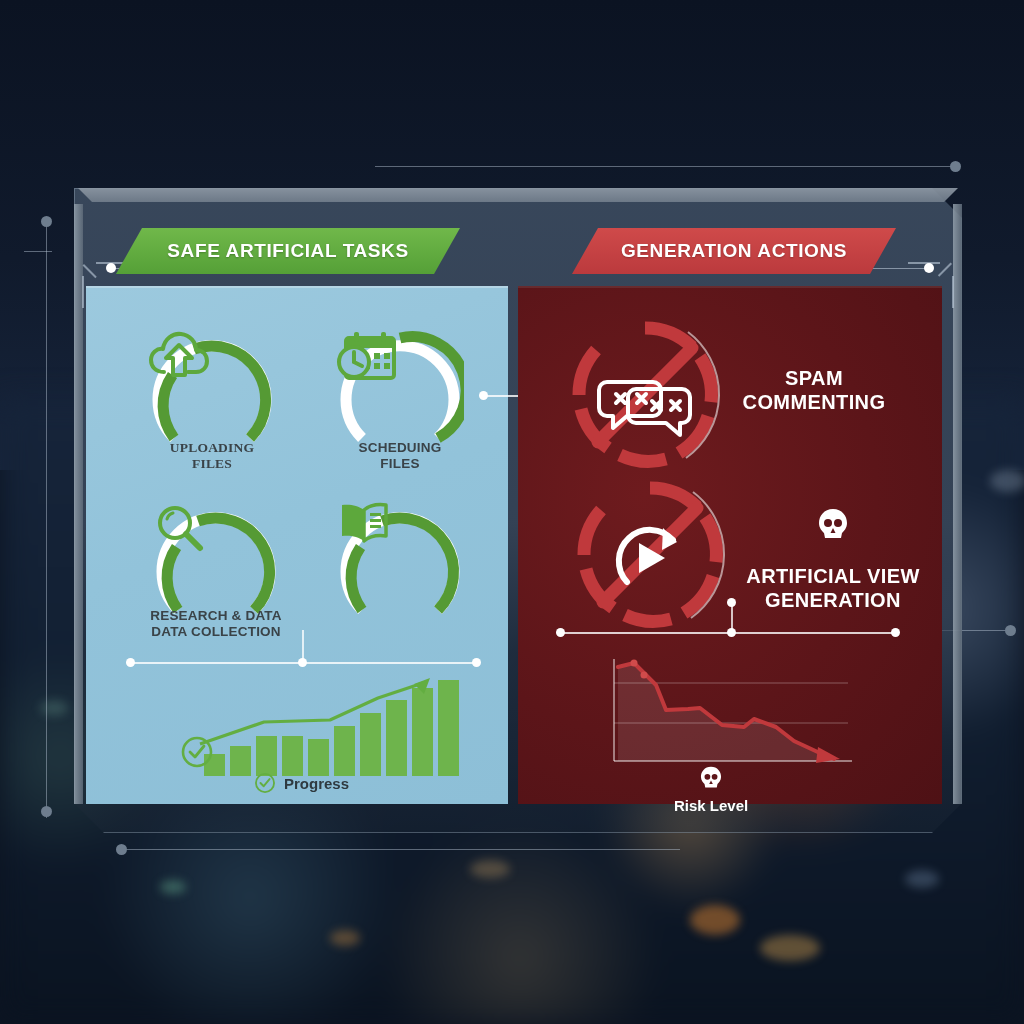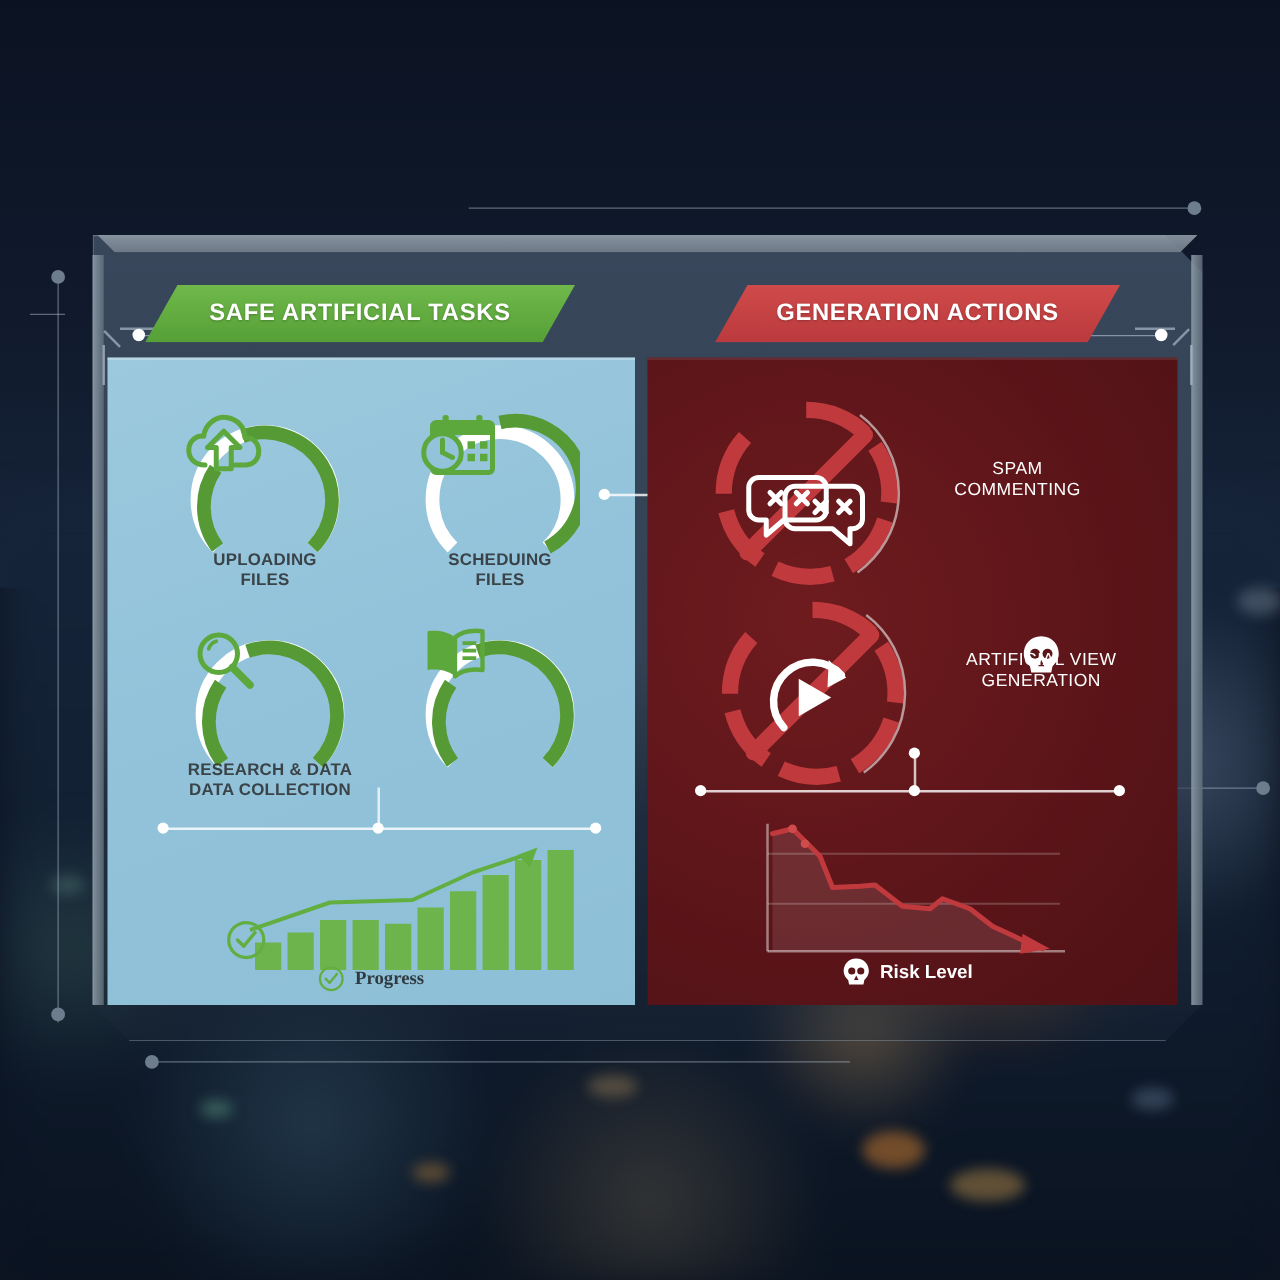--- a/index.html
+++ b/index.html
@@ -112,21 +112,21 @@
   .gauge-label {
     position:absolute; width:200px; text-align:center;
     font-size:13.5px; font-weight:bold; color:#3a4348; line-height:1.18;
     letter-spacing:.2px;
   }
 
   
   .proh { position:absolute; width:170px; height:170px; }
   .risk-label {
     position:absolute; width:200px; text-align:center; color:#fff;
-    font-size:14px; font-weight:normal; line-height:1.2; letter-spacing:.4px;
+    font-size:20px; font-weight:bold; line-height:1.2; letter-spacing:.4px;
   }
 
   
   .conn-h { position:absolute; height:2px; background:rgba(255,255,255,.80); }
   .conn-v { position:absolute; width:2px; background:rgba(255,255,255,.75); }
   .conn-dot { position:absolute; width:9px; height:9px; border-radius:50%; background:#fff; }
 
   
   .chart-caption {
     position:absolute; display:flex; align-items:center; gap:8px;
@@ -210,21 +210,21 @@
     <path d="M 26 110 A 54 54 0 0 1 24.5 47 L 24.5 47" fill="none" stroke="#559a34" stroke-width="11"></path>
     <path d="M 46 21 A 54 54 0 0 1 102 110" fill="none" stroke="#559a34" stroke-width="11" stroke-linecap="butt"></path>
   </svg>
   <div class="glyph">
     <svg width="62" height="52" viewBox="0 0 62 52">
       <path d="M16 44 C7 44 3 38 3 32 C3 25 9 20 15 21 C16 11 25 5 33 6 C42 7 48 14 48 22 C55 22 59 27 59 33 C59 39 55 44 48 44 L40 44" fill="none" stroke="#5da83c" stroke-width="4" stroke-linecap="round" stroke-linejoin="round"></path>
       <path d="M31 17 L44 30 L37 30 L37 47 L25 47 L25 30 L18 30 Z" fill="none" stroke="#5da83c" stroke-width="4" stroke-linejoin="round"></path>
     </svg>
   </div>
 </div>
-<div class="gauge-label" style="left:112px;top:440px;white-space:pre-line;">UPLOADING
+<div class="gauge-label" style="left:112px;top:440px;white-space:pre-line;font-family:Liberation Serif, serif;">UPLOADING
 FILES</div>
 
 <div class="gauge" style="left:336px;top:328px;">
   <svg width="128" height="128" viewBox="0 0 128 128">
     <path d="M 26 110 A 54 54 0 1 1 102 110" fill="none" stroke="#ffffff" stroke-width="11" stroke-linecap="butt"></path>
     <path d="M 64 10 A 54 54 0 0 1 102 110" fill="none" stroke="#559a34" stroke-width="11" stroke-linecap="butt"></path>
   </svg>
   <div class="glyph">
     <svg width="64" height="54" viewBox="0 0 64 54">
       <rect x="10" y="10" width="48" height="40" rx="3" fill="none" stroke="#5da83c" stroke-width="4"></rect>
@@ -302,21 +302,21 @@
     <rect x="260" y="12" width="21" height="96" fill="#6eb44c"></rect>
   </g>
   <path d="M22 76 L86 54 L152 52 L200 30 L248 14" fill="none" stroke="#63ae41" stroke-width="3.2" stroke-linejoin="round"></path>
   <path d="M236 16 L252 10 L246 26 Z" fill="#63ae41"></path>
 </svg>
 <svg width="34" height="34" viewBox="0 0 34 34" style="position:absolute;left:180px;top:735px;">
   <circle cx="17" cy="17" r="14" fill="none" stroke="#63ae41" stroke-width="2.6"></circle>
   <path d="M10 17 L15 22 L24 11" fill="none" stroke="#63ae41" stroke-width="2.8" stroke-linecap="round" stroke-linejoin="round"></path>
 </svg>
 
-<div class="chart-caption cap-green" style="left:254px;top:772px;font-family:Liberation Serif, serif;">
+<div class="chart-caption cap-green" style="left:254px;top:772px;">
   <svg width="22" height="22" viewBox="0 0 34 34">
     <circle cx="17" cy="17" r="14" fill="none" stroke="#63ae41" stroke-width="2.8"></circle>
     <path d="M10 17 L15 22 L24 11" fill="none" stroke="#63ae41" stroke-width="3" stroke-linecap="round" stroke-linejoin="round"></path>
   </svg>
   <span>Progress</span>
 </div>
 
 <div class="panel-risk"></div>
 
 <div class="proh" style="left:560px;top:310px;">
@@ -362,21 +362,21 @@
     <path d="M98 58 L112 72 L97 80 Z" fill="#ffffff"></path>
     <path d="M74 73 L100 88 L74 103 Z" fill="#ffffff"></path>
   </svg>
 </div>
 <svg width="30" height="32" viewBox="0 0 30 32" style="position:absolute;left:818px;top:508px;">
   <path d="M15 1 C6 1 1 8 1 15 C1 20 4 23 6 25 L7 30 L23 30 L24 25 C26 23 29 20 29 15 C29 8 24 1 15 1 Z" fill="#fff"></path>
   <circle cx="10" cy="15" r="4" fill="#5c1519"></circle>
   <circle cx="20" cy="15" r="4" fill="#5c1519"></circle>
   <path d="M15 20 l-2.5 5 h5 z" fill="#5c1519"></path>
 </svg>
-<div class="risk-label" style="left:733px;top:519px;white-space:pre-line;">ARTIFICIAL VIEW
+<div class="risk-label" style="left:733px;top:564px;white-space:pre-line;">ARTIFICIAL VIEW
 GENERATION</div>
 
 <div class="conn-h" style="left:560px;top:632px;width:336px;"></div>
 <div class="conn-dot" style="left:556px;top:628px;"></div>
 <div class="conn-dot" style="left:727px;top:628px;"></div>
 <div class="conn-dot" style="left:891px;top:628px;"></div>
 <div class="conn-v" style="left:731px;top:602px;height:30px;"></div>
 <div class="conn-dot" style="left:727px;top:598px;"></div>
 
 <svg width="246" height="120" viewBox="0 0 246 120" style="position:absolute;left:610px;top:655px;">
@@ -384,21 +384,21 @@
   <line x1="4" y1="106" x2="242" y2="106" stroke="rgba(255,255,255,.45)" stroke-width="2"></line>
   <line x1="4" y1="28" x2="238" y2="28" stroke="rgba(255,255,255,.20)" stroke-width="1.5"></line>
   <line x1="4" y1="68" x2="238" y2="68" stroke="rgba(255,255,255,.20)" stroke-width="1.5"></line>
   <path d="M8 12 L24 8 L46 30 L56 55 L78 54 L90 53 L112 70 L134 72 L144 64 L166 72 L184 86 L212 99 L224 104 L224 106 L8 106 Z" fill="rgba(255,255,255,.10)"></path>
   <path d="M8 12 L24 8 L46 30 L56 55 L78 54 L90 53 L112 70 L134 72 L144 64 L166 72 L184 86 L212 99 L224 104" fill="none" stroke="#c0393c" stroke-width="4" stroke-linejoin="round" stroke-linecap="round"></path>
   <circle cx="24" cy="8" r="3.5" fill="#d04b4b"></circle>
   <circle cx="34" cy="20" r="3.5" fill="#d04b4b"></circle>
   <path d="M208 92 L230 104 L206 108 Z" fill="#c0393c"></path>
 </svg>
 
-<div class="chart-caption cap-white" style="left:674px;top:766px;">
+<div class="chart-caption cap-white" style="left:674px;top:766px;flex-direction:column;">
   <svg width="22" height="23" viewBox="0 0 30 32">
     <path d="M15 1 C6 1 1 8 1 15 C1 20 4 23 6 25 L7 30 L23 30 L24 25 C26 23 29 20 29 15 C29 8 24 1 15 1 Z" fill="#fff"></path>
     <circle cx="10" cy="15" r="4" fill="#5c1519"></circle>
     <circle cx="20" cy="15" r="4" fill="#5c1519"></circle>
     <path d="M15 20 l-2.5 5 h5 z" fill="#5c1519"></path>
   </svg>
   <span>Risk Level</span>
 </div>
 
 </body></html>

